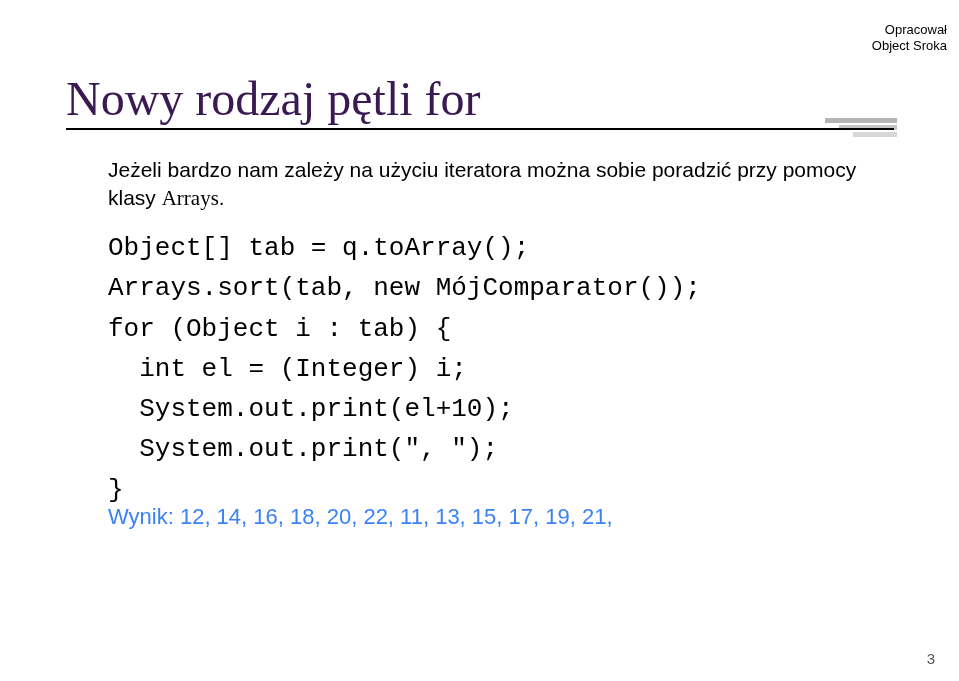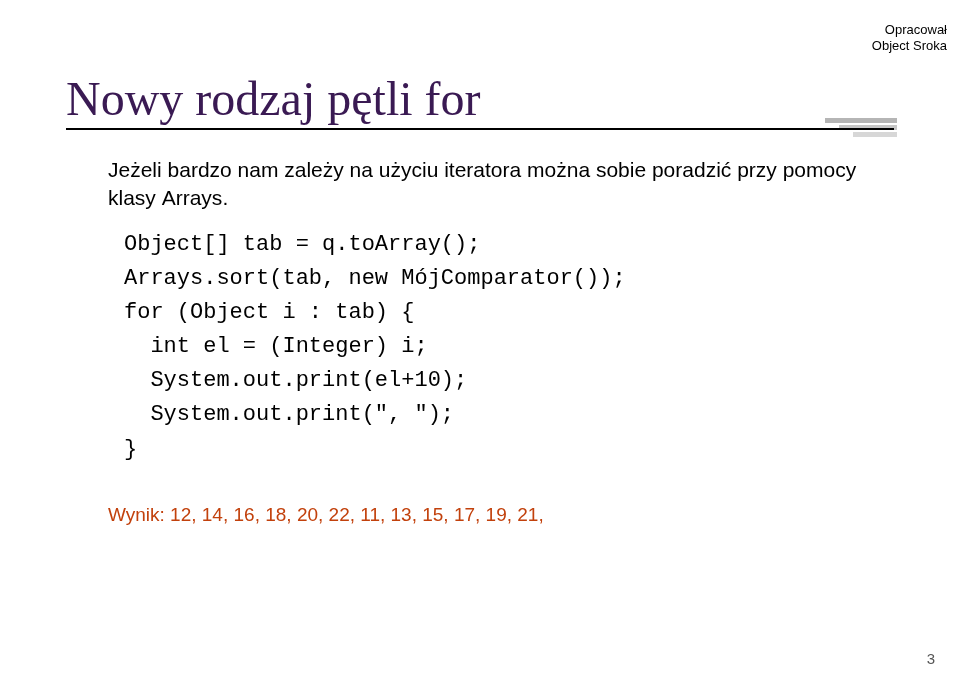--- a/index.html
+++ b/index.html
@@ -56,38 +56,38 @@
   .body-text {
     position: absolute;
     top: 156px;
     left: 108px;
     width: 760px;
     font-size: 21px;
     color: #000;
     line-height: 1.35;
   }
   .body-text .mono-inline {
-    font-family: Liberation Sans, sans-serif;
+    font-family: Liberation Serif, serif;
   }
   .code-block {
     position: absolute;
     top: 228px;
-    left: 124px;
+    left: 108px;
     font-family: "Courier New", Courier, monospace;
-    font-size: 22px;
+    font-size: 26px;
     color: #000;
     line-height: 1.55;
     white-space: pre;
   }
   .result-line {
     position: absolute;
     top: 504px;
     left: 108px;
-    font-size: 19px;
-    color: #c2410c;
+    font-size: 22px;
+    color: #3b82f6;
   }
   .page-number {
     position: absolute;
     bottom: 14px;
     right: 24px;
     font-size: 15px;
     color: #555;
   }
 </style>
 </head>

